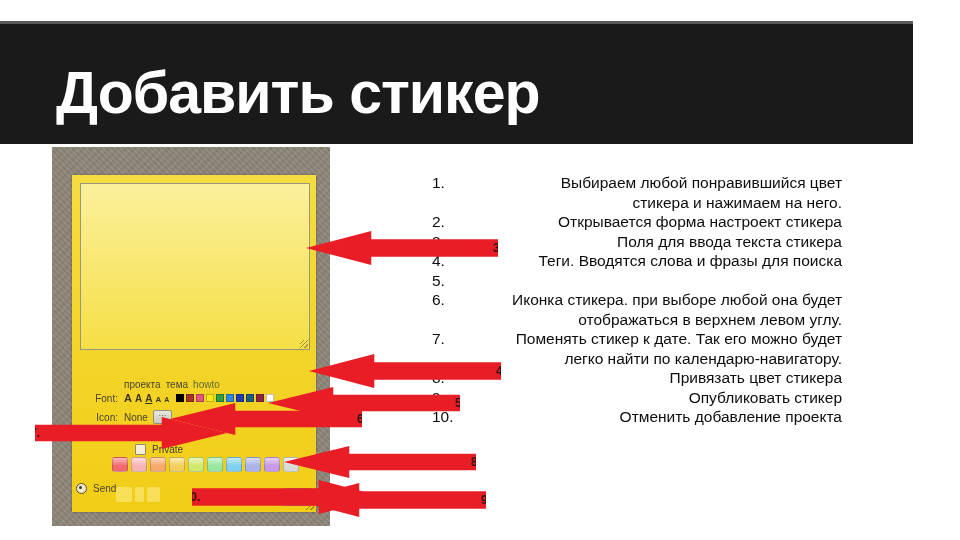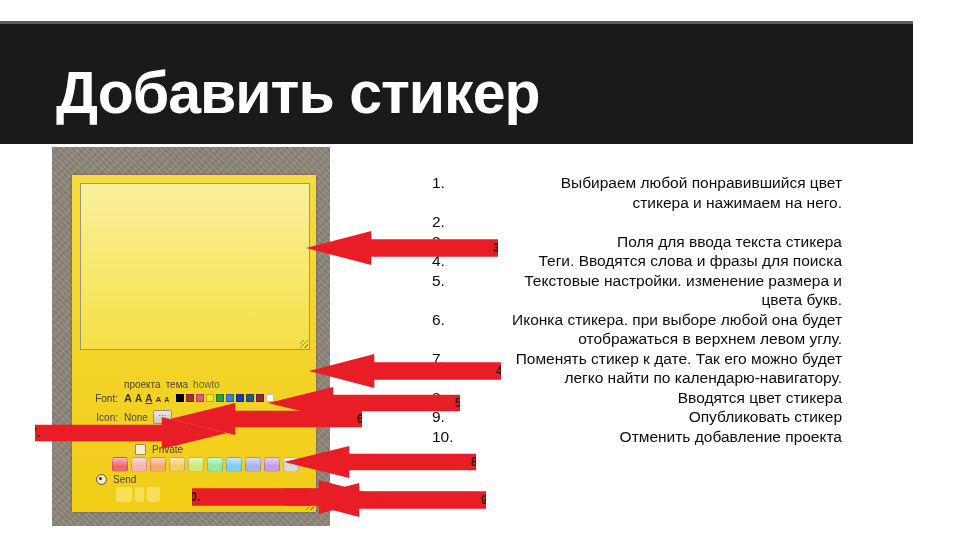--- a/index.html
+++ b/index.html
@@ -45,21 +45,21 @@
   .icon-btn{margin-left:5px;width:17px;height:12px;border:1px solid #8f8f82;border-radius:2px;
             background:linear-gradient(#e8e8df,#c9c9bd);font-size:8px;line-height:10px;text-align:center;color:#555;}
   .due-row{top:251px;}
   .cal{margin-left:5px;width:13px;height:12px;border:1px solid #977;border-radius:2px;background:#fdf8ee;position:relative;}
   .cal::before{content:"";position:absolute;left:0;top:0;right:0;height:4px;background:#c33b2e;border-radius:1px 1px 0 0;}
   .private-row{top:269px;padding-left:44px;box-sizing:border-box;margin-left:19px;}
   .checkbox{width:9px;height:9px;border:1px solid #8f8a70;background:#f5efd8;border-radius:1px;}
   .palette-row{top:282px;padding-left:40px;box-sizing:border-box;gap:3px;}
   .pal{width:16px;height:15px;border-radius:3px;border:1px solid rgba(0,0,0,.18);box-sizing:border-box;
        background-image:linear-gradient(rgba(255,255,255,.55),rgba(255,255,255,0) 60%);}
-  .send-row{top:299px;padding-left:24px;box-sizing:border-box;}
+  .send-row{top:308px;padding-left:4px;box-sizing:border-box;}
   .radio{width:9px;height:9px;border:1px solid #55503a;border-radius:50%;background:#f2e9c8;position:relative;}
   .radio::after{content:"";position:absolute;left:2px;top:2px;width:3px;height:3px;border-radius:50%;background:#3a3526;}
   .actions-row{top:313px;justify-content:flex-end;padding-right:4px;box-sizing:border-box;gap:4px;}
   .cancel{color:#3b3524;}
   .cancel u{cursor:pointer;}
   .post-btn{width:26px;height:16px;border:1px solid #84847a;border-radius:2px;text-align:center;
             background:linear-gradient(#fdfdfa,#d9d9d0);font-size:9px;line-height:15px;color:#2f2f2f;}
   .watermark{position:absolute;left:44px;top:312px;display:flex;gap:3px;opacity:.45;}
   .watermark i{display:block;background:#fff7a8;border-radius:2px;}
   .wm1{width:16px;height:15px;}.wm2{width:9px;height:15px;}.wm3{width:13px;height:15px;}
@@ -194,47 +194,46 @@
   <div class="arrow right a10">10.</div>
 
   <div class="steps">
     <div class="step">
       <span class="num">1.</span>
       <span class="txt">Выбираем любой понравившийся цвет
 стикера и нажимаем на него.</span>
     </div>
     <div class="step">
       <span class="num">2.</span>
+      <span class="txt">Открывается форма настроект стикера</span>
     </div>
     <div class="step">
       <span class="num">3.</span>
       <span class="txt">Поля для ввода текста стикера</span>
     </div>
     <div class="step">
       <span class="num">4.</span>
       <span class="txt">Теги. Вводятся слова и фразы для поиска</span>
     </div>
     <div class="step">
       <span class="num">5.</span>
-      <span class="txt">Текстовые настройки. изменение размера и
-цвета букв.</span>
     </div>
     <div class="step">
       <span class="num">6.</span>
       <span class="txt">Иконка стикера. при выборе любой она будет
 отображаться в верхнем левом углу.</span>
     </div>
     <div class="step">
       <span class="num">7.</span>
       <span class="txt">Поменять стикер к дате. Так его можно будет
 легко найти по календарю-навигатору.</span>
     </div>
     <div class="step">
       <span class="num">8.</span>
-      <span class="txt">Вводятся цвет стикера</span>
+      <span class="txt">Привязать цвет стикера</span>
     </div>
     <div class="step">
       <span class="num">9.</span>
       <span class="txt">Опубликовать стикер</span>
     </div>
     <div class="step">
       <span class="num">10.</span>
       <span class="txt">Отменить добавление проекта</span>
     </div>
   </div>

